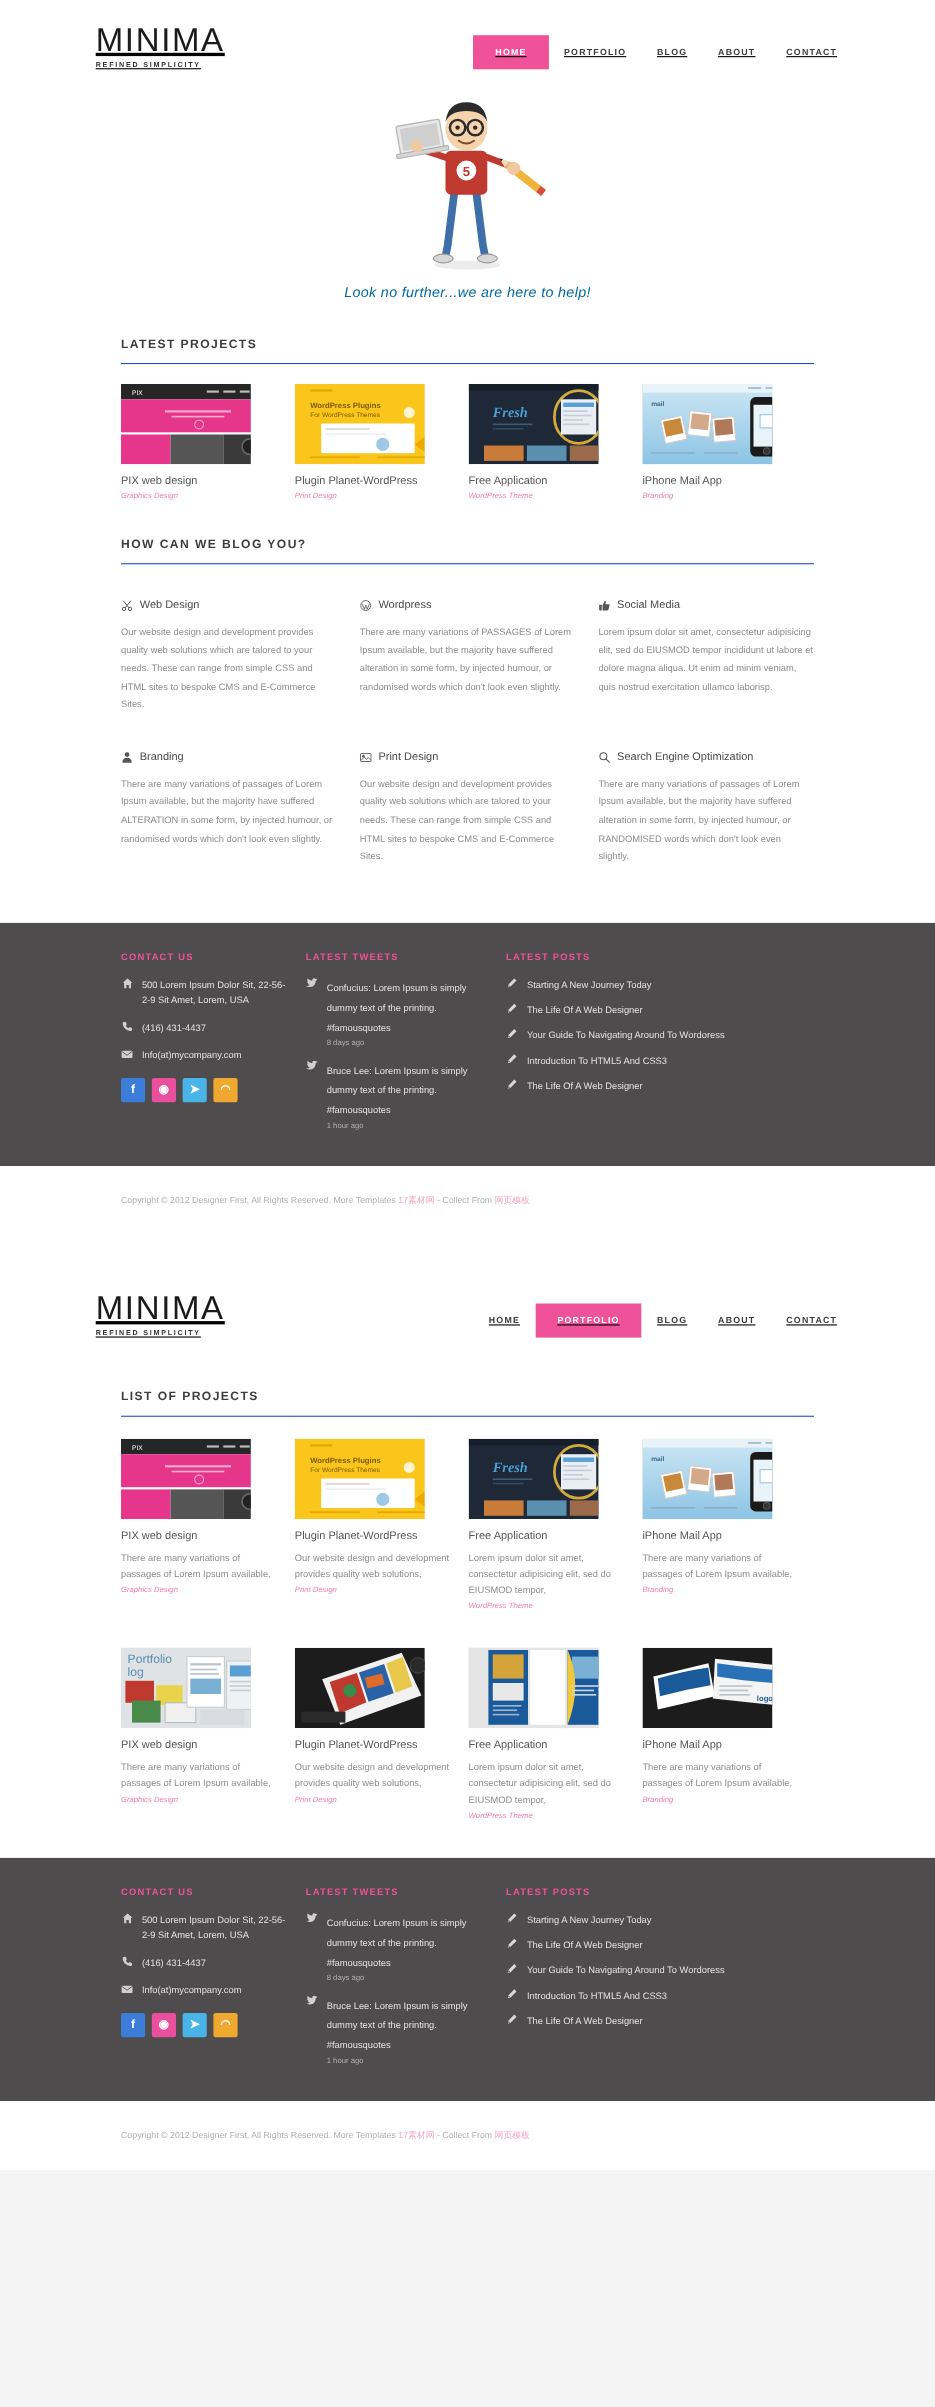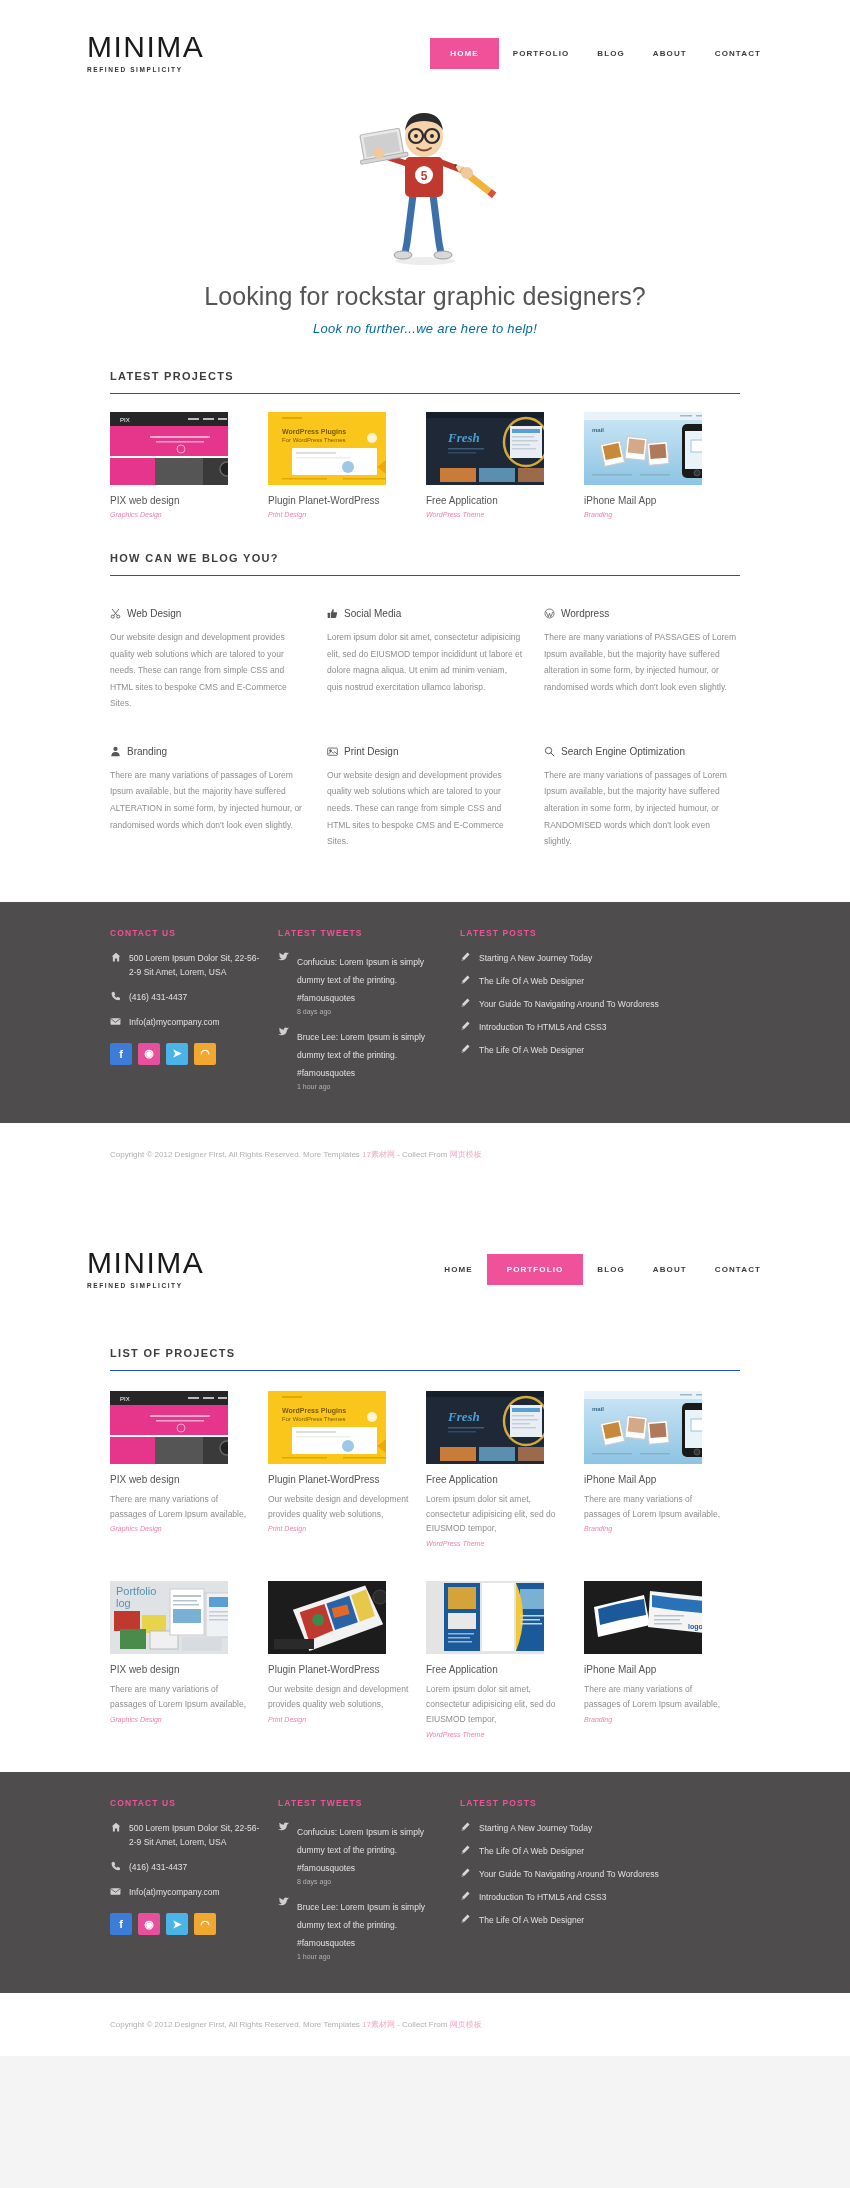--- a/index.html
+++ b/index.html
@@ -17,24 +17,25 @@
   .wrap { width: 630px; margin: 0 auto; }
 
   
   .site-header {
     width: 850px;
     background: #ffffff;
     padding: 20px 0 14px 0;
   }
   .header-inner {
     width: 700px;
-    margin: 10px auto;
+    margin: 0 auto;
     display: flex;
-    align-items: flex-start;
+    align-items: flex-end;
     justify-content: space-between;
+    text-decoration: underline;
   }
   .logo-block { padding-left: 12px; padding-top: 2px; }
   .logo-main {
     font-family: "Liberation Sans", sans-serif;
     font-size: 30px;
     letter-spacing: 1.5px;
     color: #1a1a1a;
     font-weight: 400;
     line-height: 1;
   }
@@ -288,21 +289,20 @@
 
       <ellipse cx="89" cy="34" rx="19" ry="20" fill="#f5d3ad"></ellipse>
       <path d="M70 28 Q72 10 89 10 Q106 10 108 28 Q104 18 89 18 Q74 18 70 28 Z" fill="#2b2b2b"></path>
       <circle cx="81" cy="33" r="7" fill="none" stroke="#2b2b2b" stroke-width="2.2"></circle>
       <circle cx="97" cy="33" r="7" fill="none" stroke="#2b2b2b" stroke-width="2.2"></circle>
       <line x1="88" y1="33" x2="90" y2="33" stroke="#2b2b2b" stroke-width="2.2"></line>
       <circle cx="81" cy="33" r="2" fill="#2b2b2b"></circle>
       <circle cx="97" cy="33" r="2" fill="#2b2b2b"></circle>
       <path d="M82 45 Q89 50 96 45" stroke="#7a4a2a" stroke-width="1.8" fill="none" stroke-linecap="round"></path>
     </svg>
-    <h1 class="hero-title">Looking for rockstar graphic designers?</h1>
     <p class="hero-sub">Look no further...we are here to help!</p>
   </section>
 
   <div class="wrap section">
     <div class="section-title">LATEST PROJECTS</div>
     <div class="project-grid" id="latest-projects-grid">
         <div class="project-card">
           <div class="thumb">
             <svg width="142" height="73" viewBox="0 0 142 73">
               <rect width="142" height="73" fill="#fff"></rect>
@@ -431,40 +431,40 @@
                 <line x1="10.5" y1="11" x2="3" y2="1.5"></line>
               </svg>
             </span>
             <span>Web Design</span>
           </div>
           <div class="service-body">Our website design and development provides quality web solutions which are talored to your needs. These can range from simple CSS and HTML sites to bespoke CMS and E-Commerce Sites.</div>
         </div>
         <div class="service">
           <div class="service-head">
             <span class="service-icon">
+              <svg width="11" height="11" viewBox="0 0 16 16" fill="none" stroke="#555" stroke-width="1.1">
+                <circle cx="8" cy="8" r="6.6"></circle>
+                <path d="M3 5.5 L6.2 13 L8 7.5 L9.8 13 L13 5.5"></path>
+              </svg>
+            </span>
+            <span>Wordpress</span>
+          </div>
+          <div class="service-body">There are many variations of PASSAGES of Lorem Ipsum available, but the majority have suffered alteration in some form, by injected humour, or randomised words which don't look even slightly.</div>
+        </div>
+        <div class="service">
+          <div class="service-head">
+            <span class="service-icon">
               <svg width="11" height="11" viewBox="0 0 16 16" fill="#555">
                 <rect x="1" y="7" width="3.4" height="7.5" rx="0.5"></rect>
                 <path d="M5.5 7.5 L8.5 1.5 Q10.5 1.5 9.8 4 L9.2 6.2 L13.8 6.2 Q15.2 6.2 14.7 7.8 L13.4 13 Q13.1 14.5 11.6 14.5 L5.5 14.5 Z"></path>
               </svg>
             </span>
             <span>Social Media</span>
           </div>
           <div class="service-body">Lorem ipsum dolor sit amet, consectetur adipisicing elit, sed do EIUSMOD tempor incididunt ut labore et dolore magna aliqua. Ut enim ad minim veniam, quis nostrud exercitation ullamco laborisp.</div>
-        </div>
-        <div class="service">
-          <div class="service-head">
-            <span class="service-icon">
-              <svg width="11" height="11" viewBox="0 0 16 16" fill="none" stroke="#555" stroke-width="1.1">
-                <circle cx="8" cy="8" r="6.6"></circle>
-                <path d="M3 5.5 L6.2 13 L8 7.5 L9.8 13 L13 5.5"></path>
-              </svg>
-            </span>
-            <span>Wordpress</span>
-          </div>
-          <div class="service-body">There are many variations of PASSAGES of Lorem Ipsum available, but the majority have suffered alteration in some form, by injected humour, or randomised words which don't look even slightly.</div>
         </div>
         <div class="service">
           <div class="service-head">
             <span class="service-icon">
               <svg width="11" height="11" viewBox="0 0 16 16" fill="#555">
                 <circle cx="8" cy="4.3" r="3.1"></circle>
                 <path d="M1.8 15 Q2 8.6 8 8.6 Q14 8.6 14.2 15 Z"></path>
               </svg>
             </span>
             <span>Branding</span>

